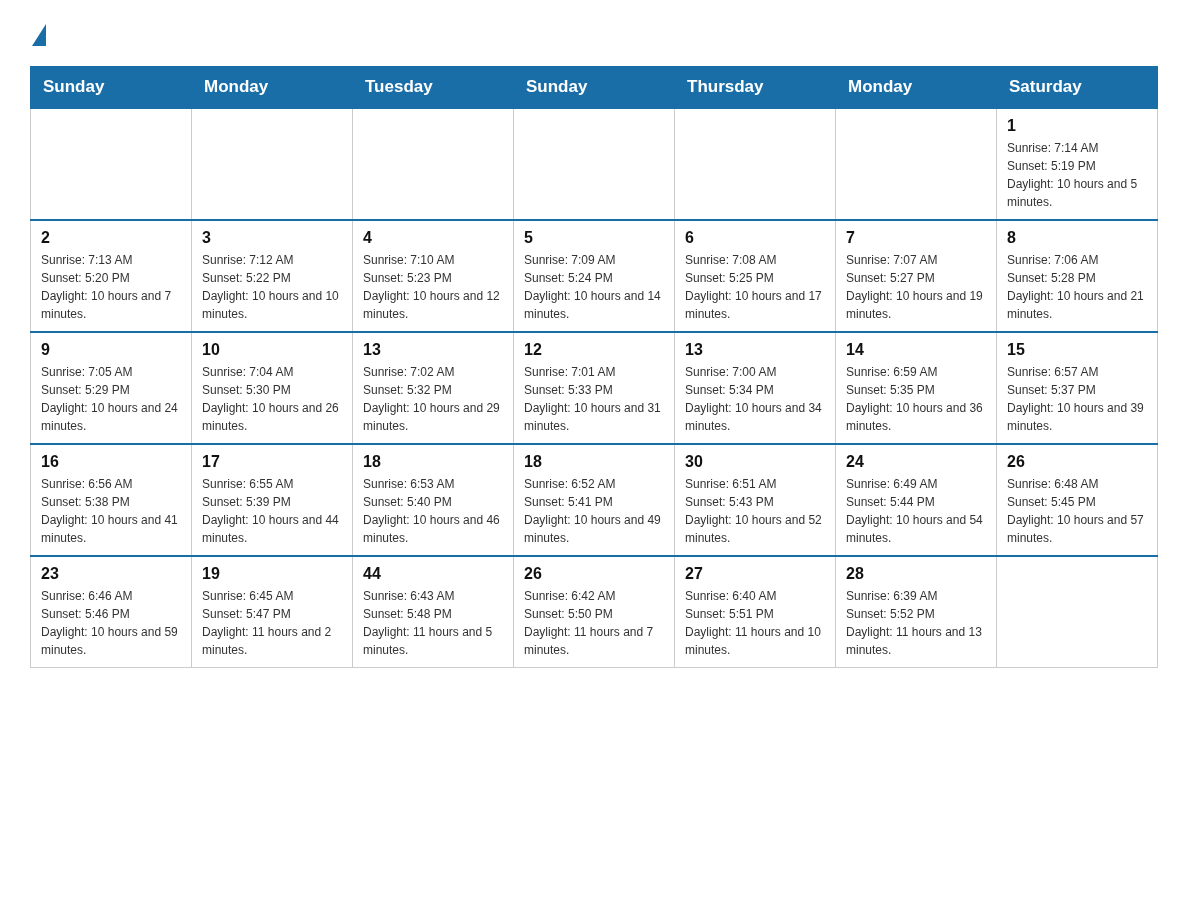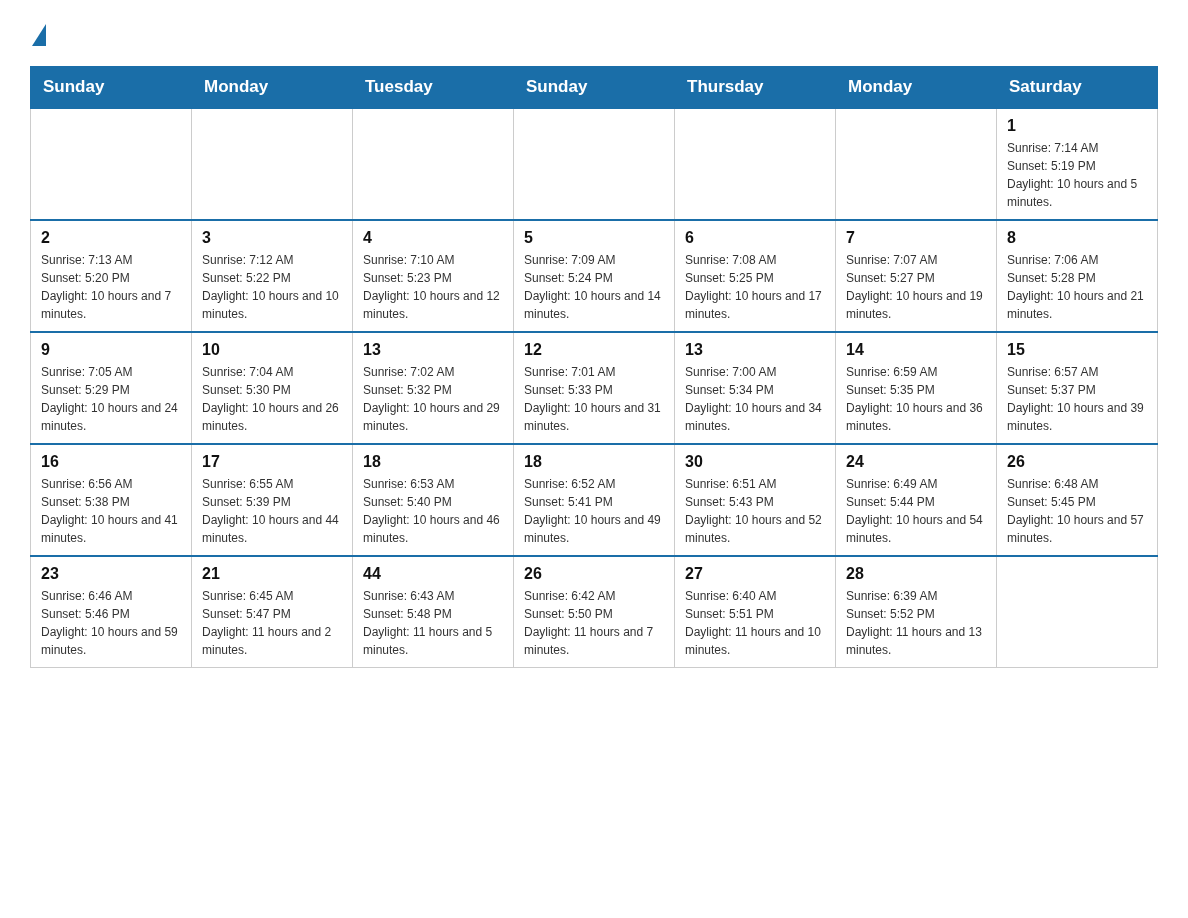--- a/index.html
+++ b/index.html
@@ -237,21 +237,21 @@
           <span class="day-num">26</span>
           <div class="day-info">Sunrise: 6:48 AM<br>Sunset: 5:45 PM<br>Daylight: 10 hours and 57 minutes.</div>
         </td>
       </tr>
       <tr>
         <td>
           <span class="day-num">23</span>
           <div class="day-info">Sunrise: 6:46 AM<br>Sunset: 5:46 PM<br>Daylight: 10 hours and 59 minutes.</div>
         </td>
         <td>
-          <span class="day-num">21</span>
+          <span class="day-num">19</span>
           <div class="day-info">Sunrise: 6:45 AM<br>Sunset: 5:47 PM<br>Daylight: 11 hours and 2 minutes.</div>
         </td>
         <td>
           <span class="day-num">44</span>
           <div class="day-info">Sunrise: 6:43 AM<br>Sunset: 5:48 PM<br>Daylight: 11 hours and 5 minutes.</div>
         </td>
         <td>
           <span class="day-num">26</span>
           <div class="day-info">Sunrise: 6:42 AM<br>Sunset: 5:50 PM<br>Daylight: 11 hours and 7 minutes.</div>
         </td>

